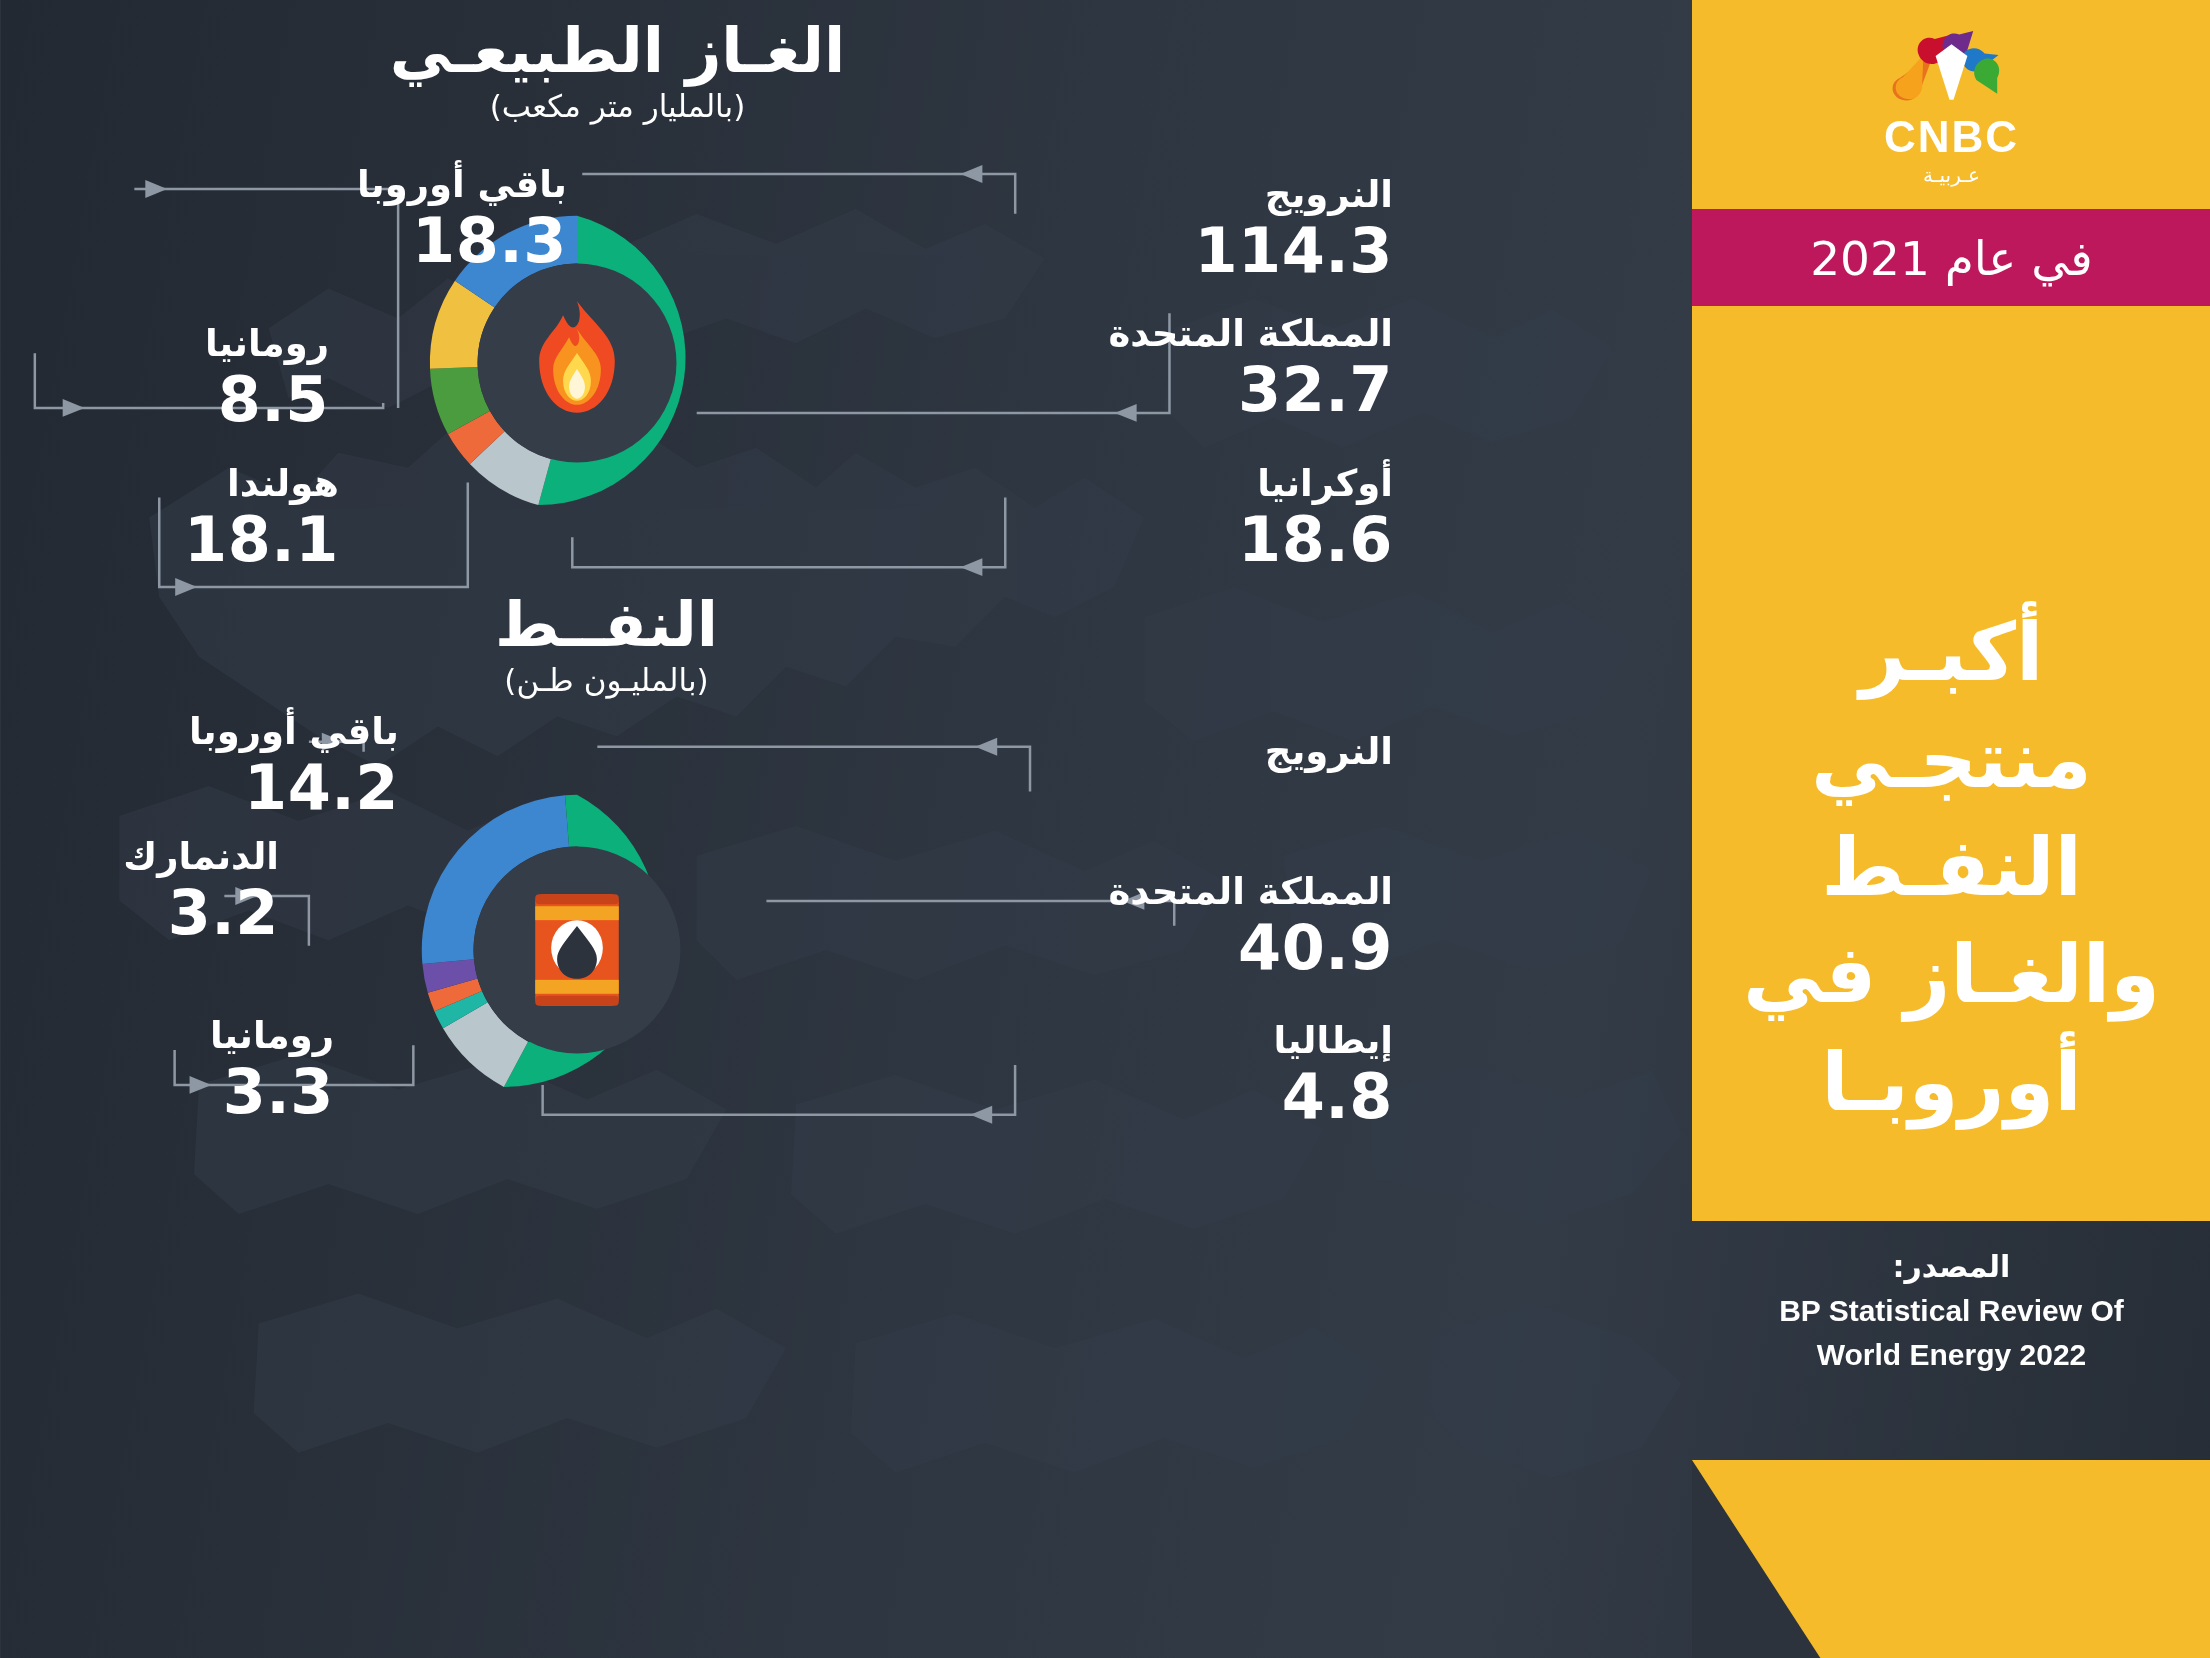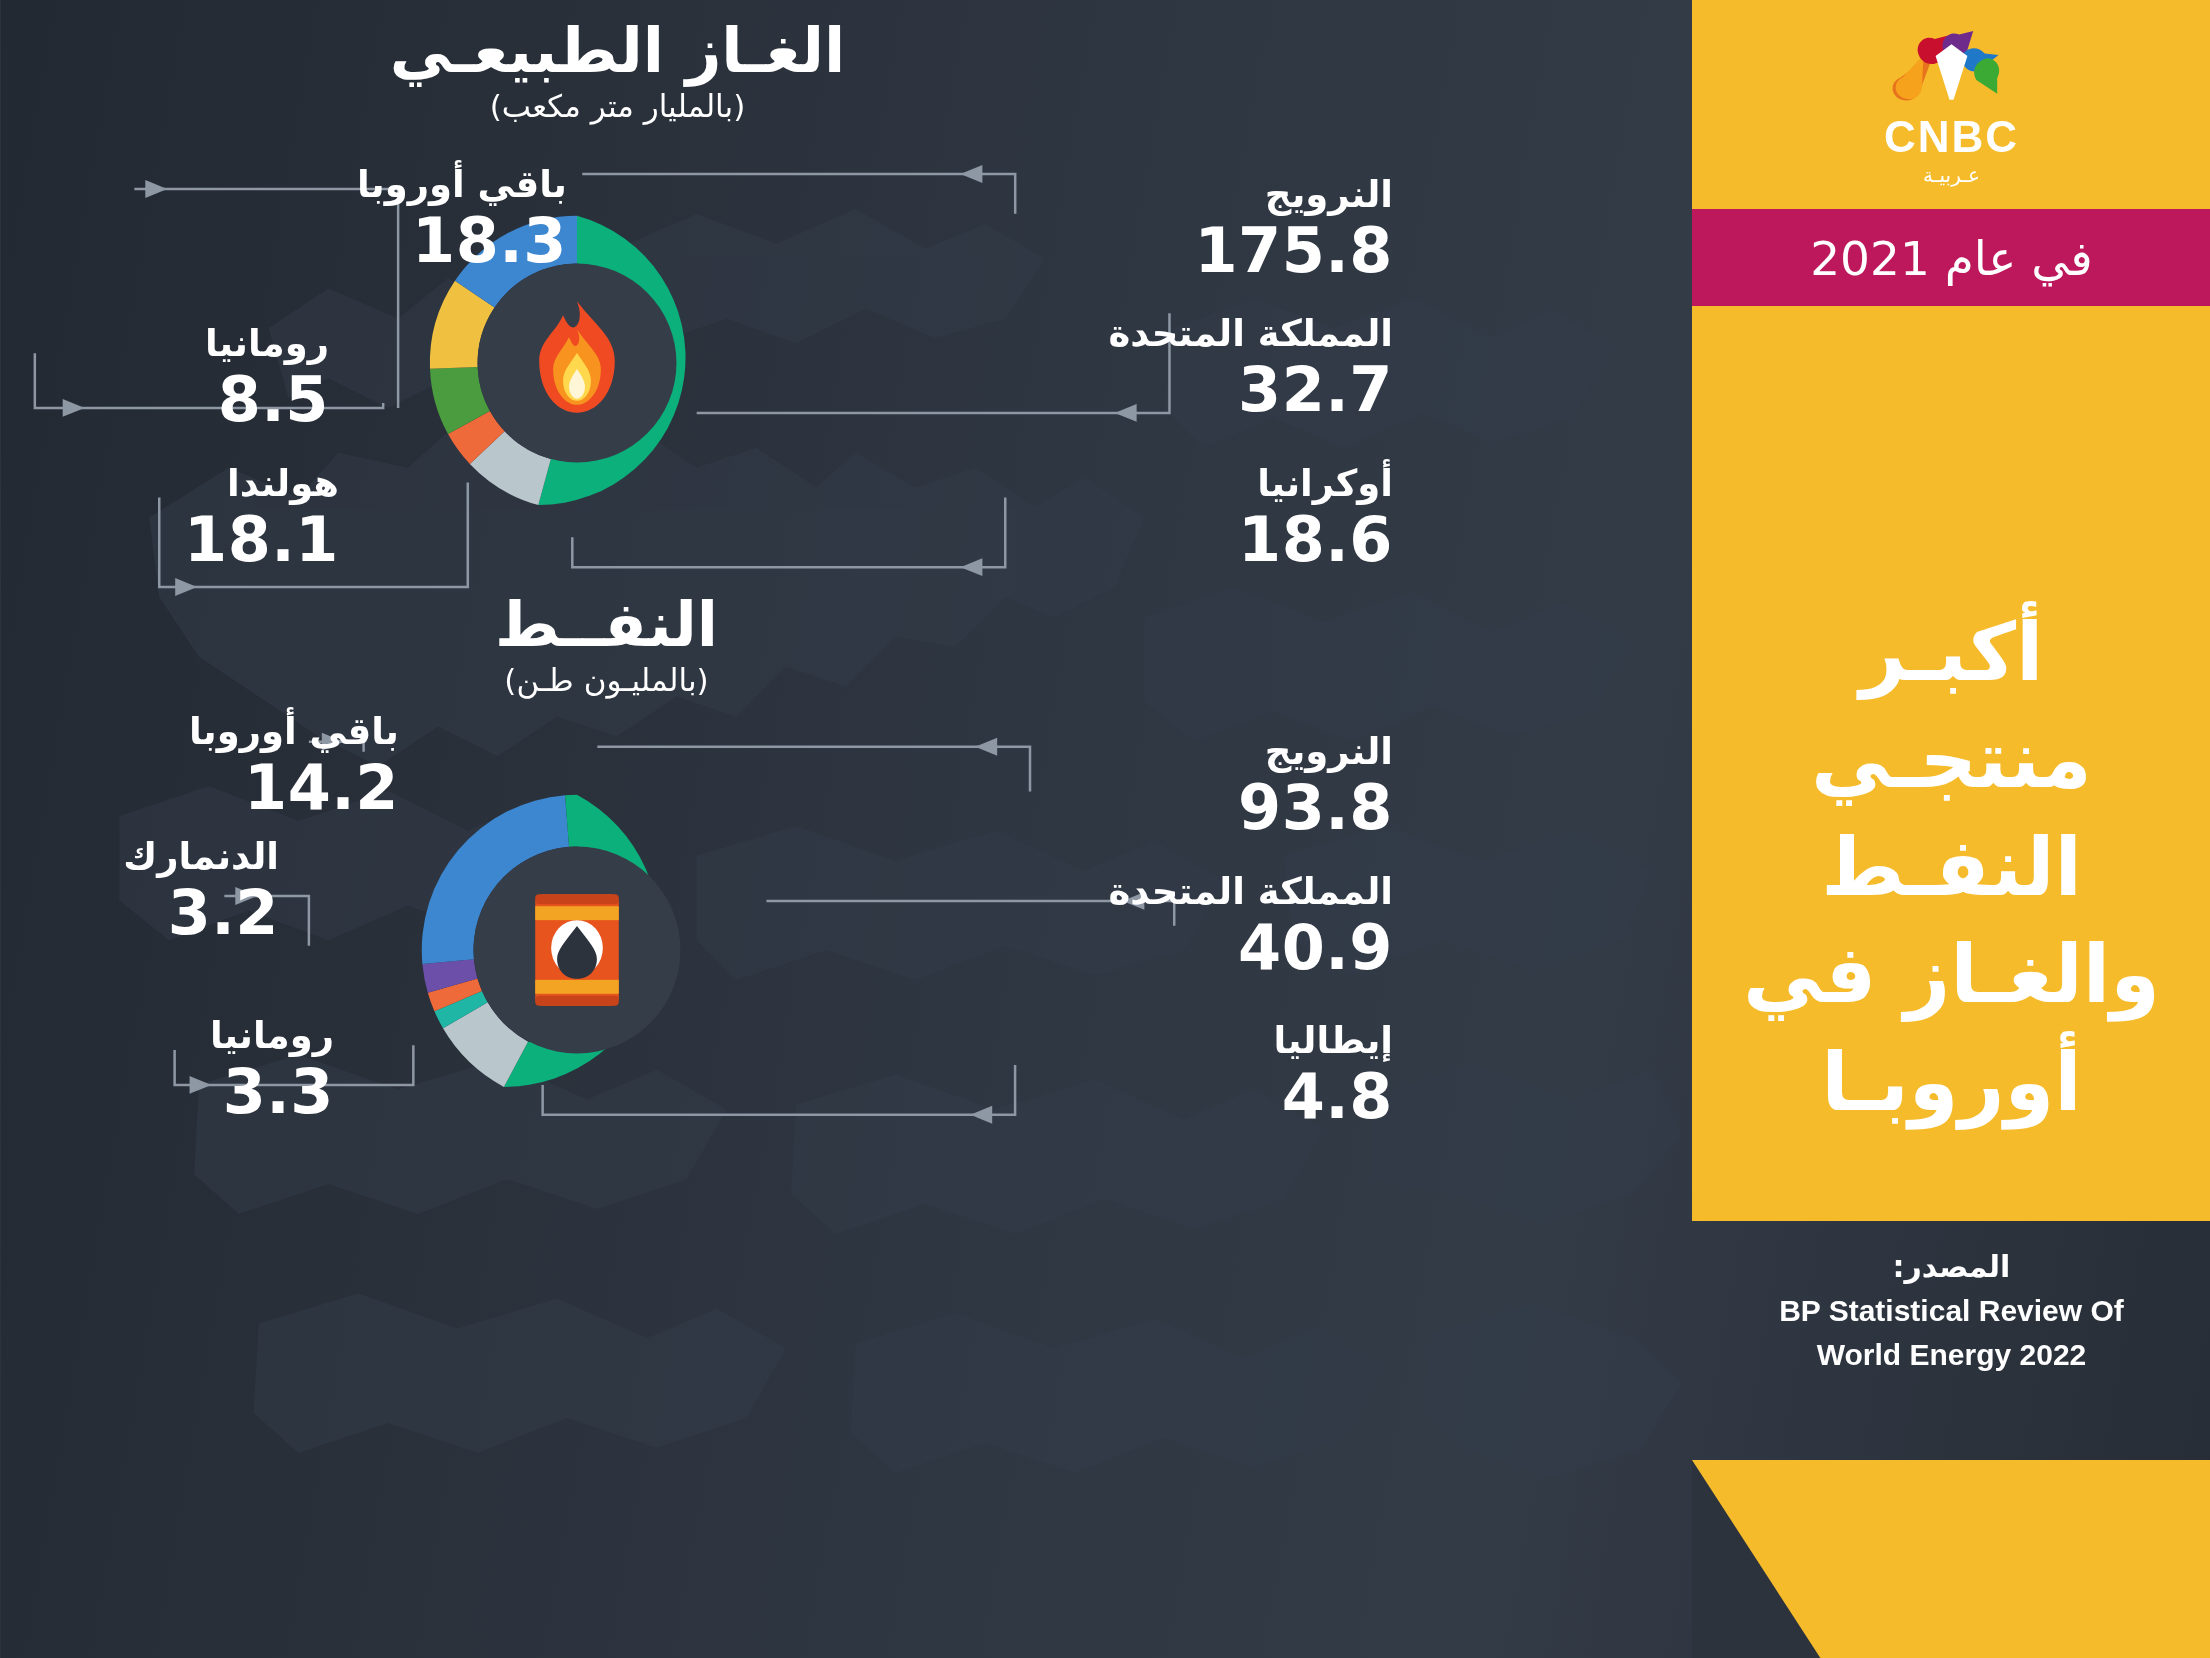--- a/index.html
+++ b/index.html
@@ -181,21 +181,21 @@
         <path d="M1120 275 l22 -9 v18 Z"></path>
         <path d="M965 430 l22 -9 v18 Z"></path>
         <path d="M168 50 l-22 -9 v18 Z"></path>
         <path d="M85 270 l-22 -9 v18 Z"></path>
         <path d="M198 450 l-22 -9 v18 Z"></path>
       </g>
     </svg>
 
     <div class="callout r" style="left:1055px; top:174px; width:338px;">
       <div class="lbl">النرويج</div>
-      <div class="val">175.8</div>
+      <div class="val">114.3</div>
     </div>
     <div class="callout r" style="left:1005px; top:313px; width:388px;">
       <div class="lbl">المملكة المتحدة</div>
       <div class="val">32.7</div>
     </div>
     <div class="callout r" style="left:1045px; top:463px; width:348px;">
       <div class="lbl">أوكرانيا</div>
       <div class="val">18.6</div>
     </div>
 
@@ -267,21 +267,20 @@
         <path d="M1128 205 l22 -9 v18 Z"></path>
         <path d="M975 420 l22 -9 v18 Z"></path>
         <path d="M345 45 l-22 -9 v18 Z"></path>
         <path d="M258 200 l-22 -9 v18 Z"></path>
         <path d="M212 390 l-22 -9 v18 Z"></path>
       </g>
     </svg>
 
     <div class="callout r" style="left:1065px; top:731px; width:328px;">
       <div class="lbl">النرويج</div>
-      <div class="val">93.8</div>
     </div>
     <div class="callout r" style="left:1005px; top:871px; width:388px;">
       <div class="lbl">المملكة المتحدة</div>
       <div class="val">40.9</div>
     </div>
     <div class="callout r" style="left:1055px; top:1020px; width:338px;">
       <div class="lbl">إيطاليا</div>
       <div class="val">4.8</div>
     </div>
 

